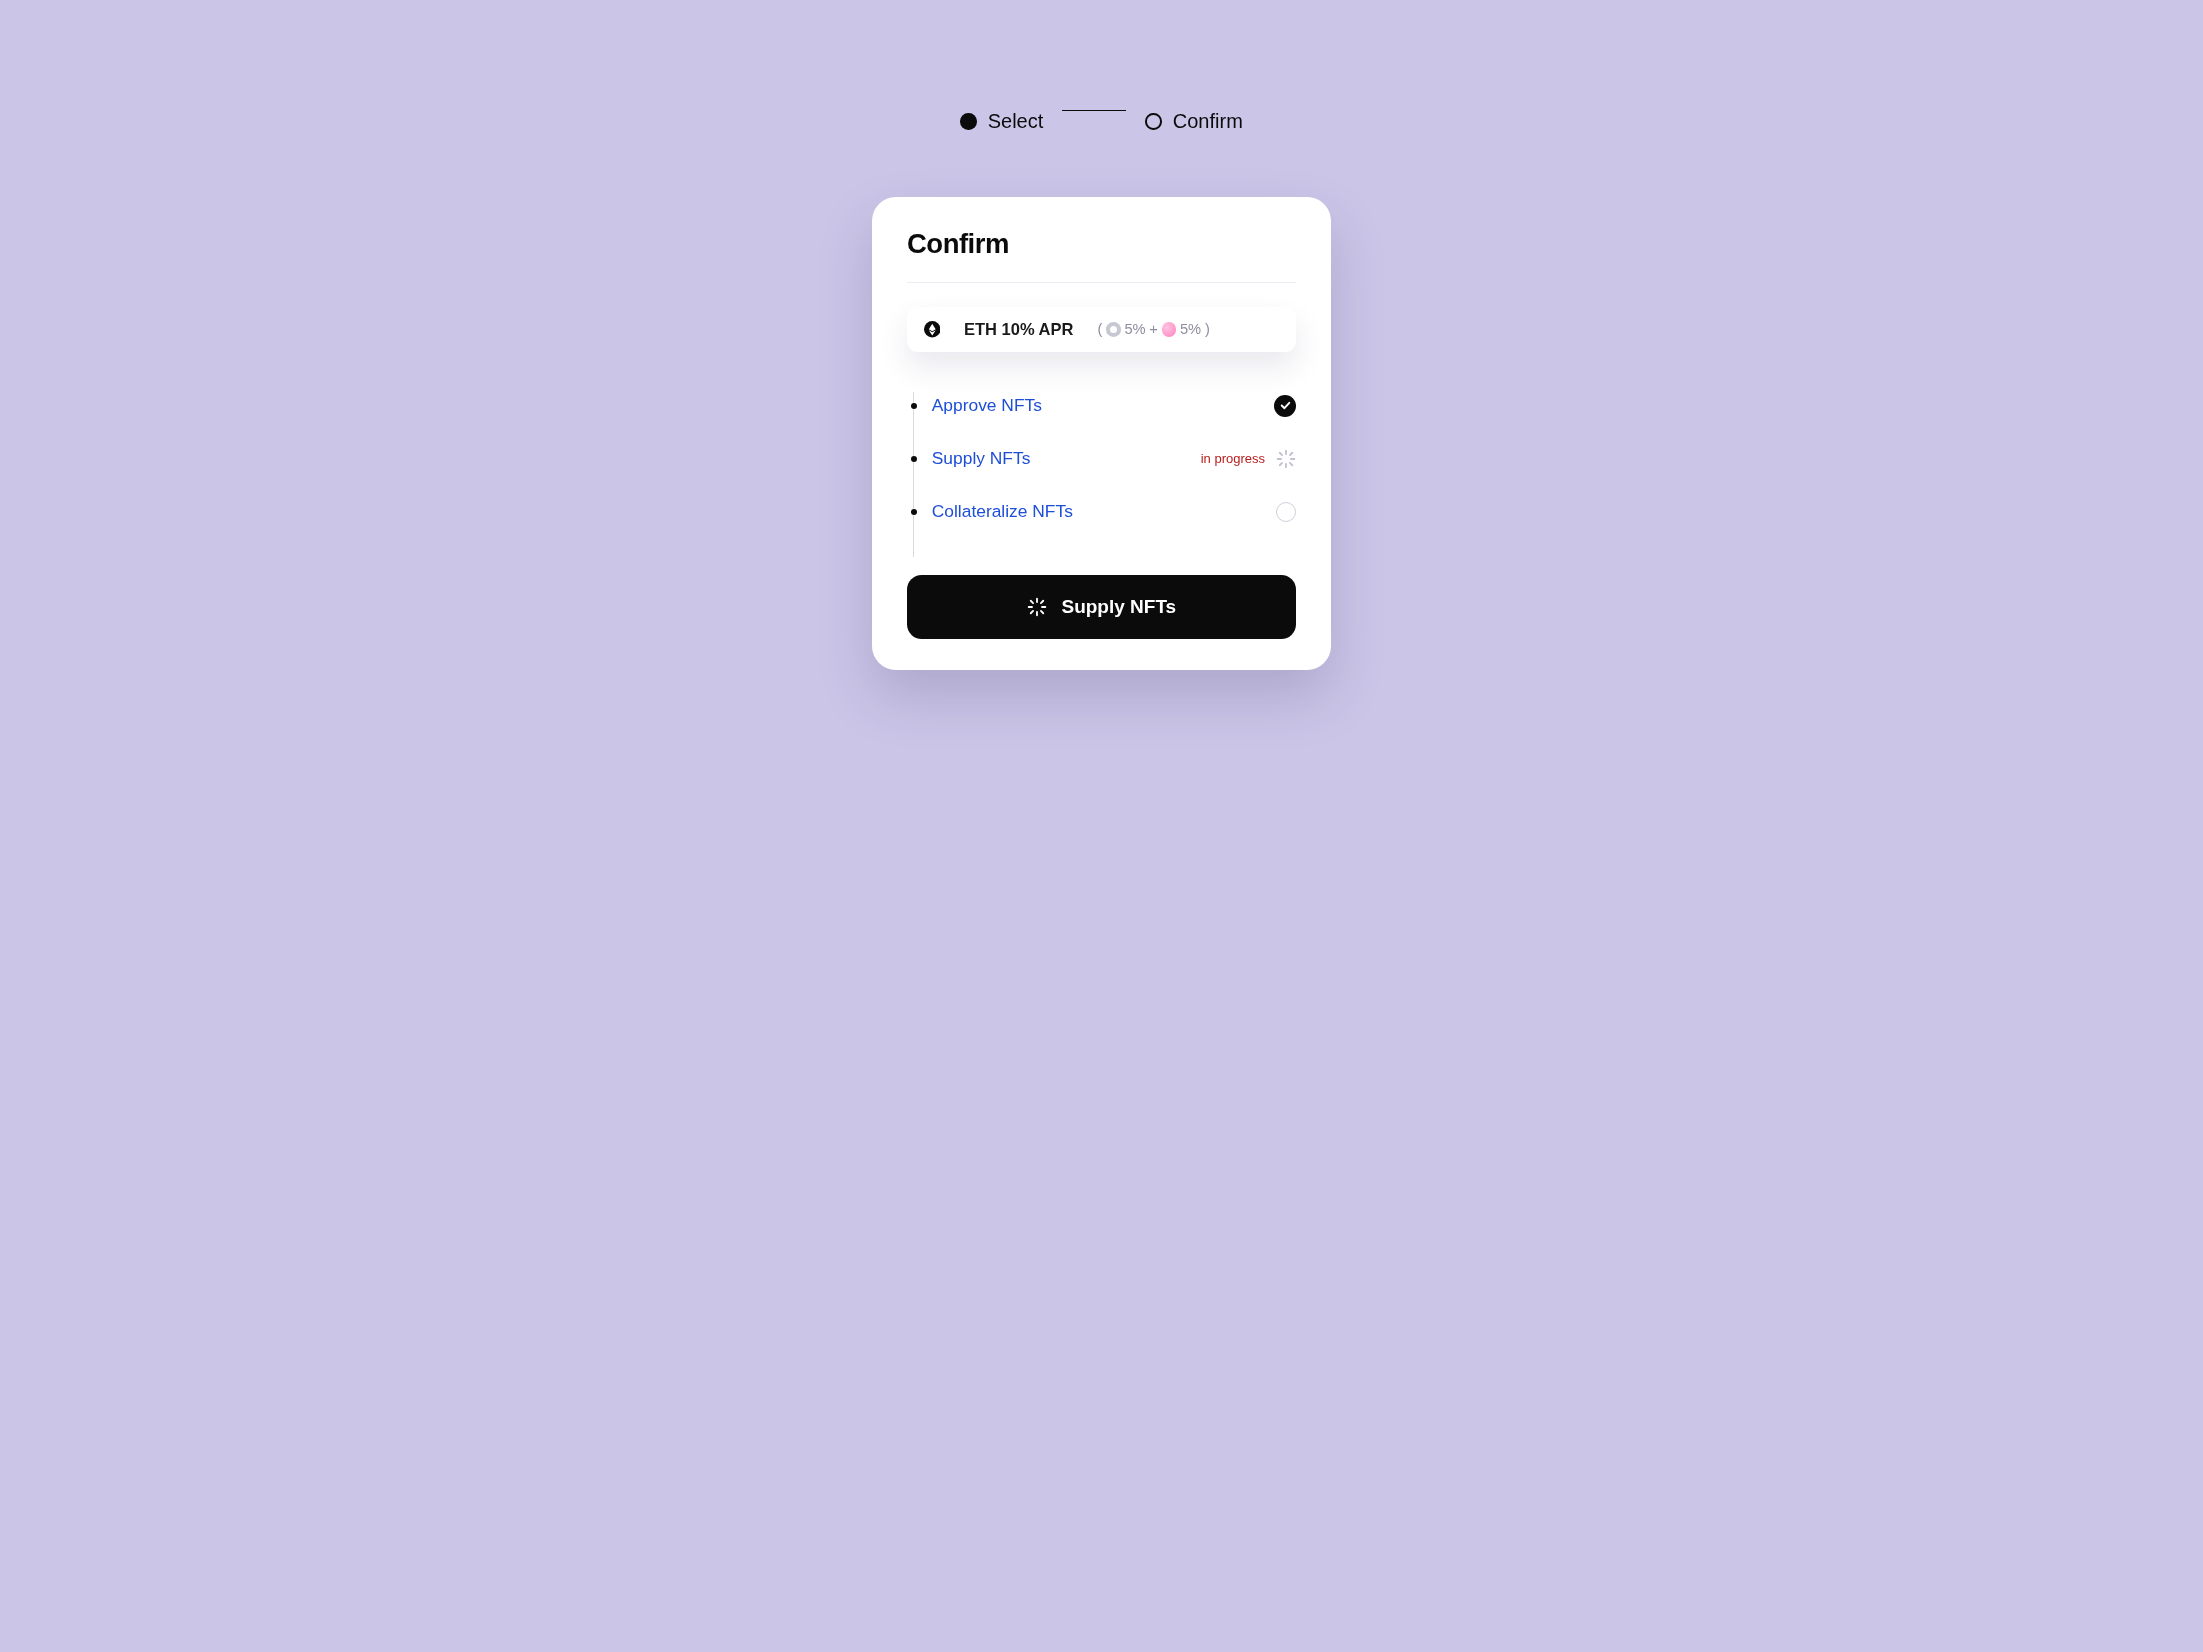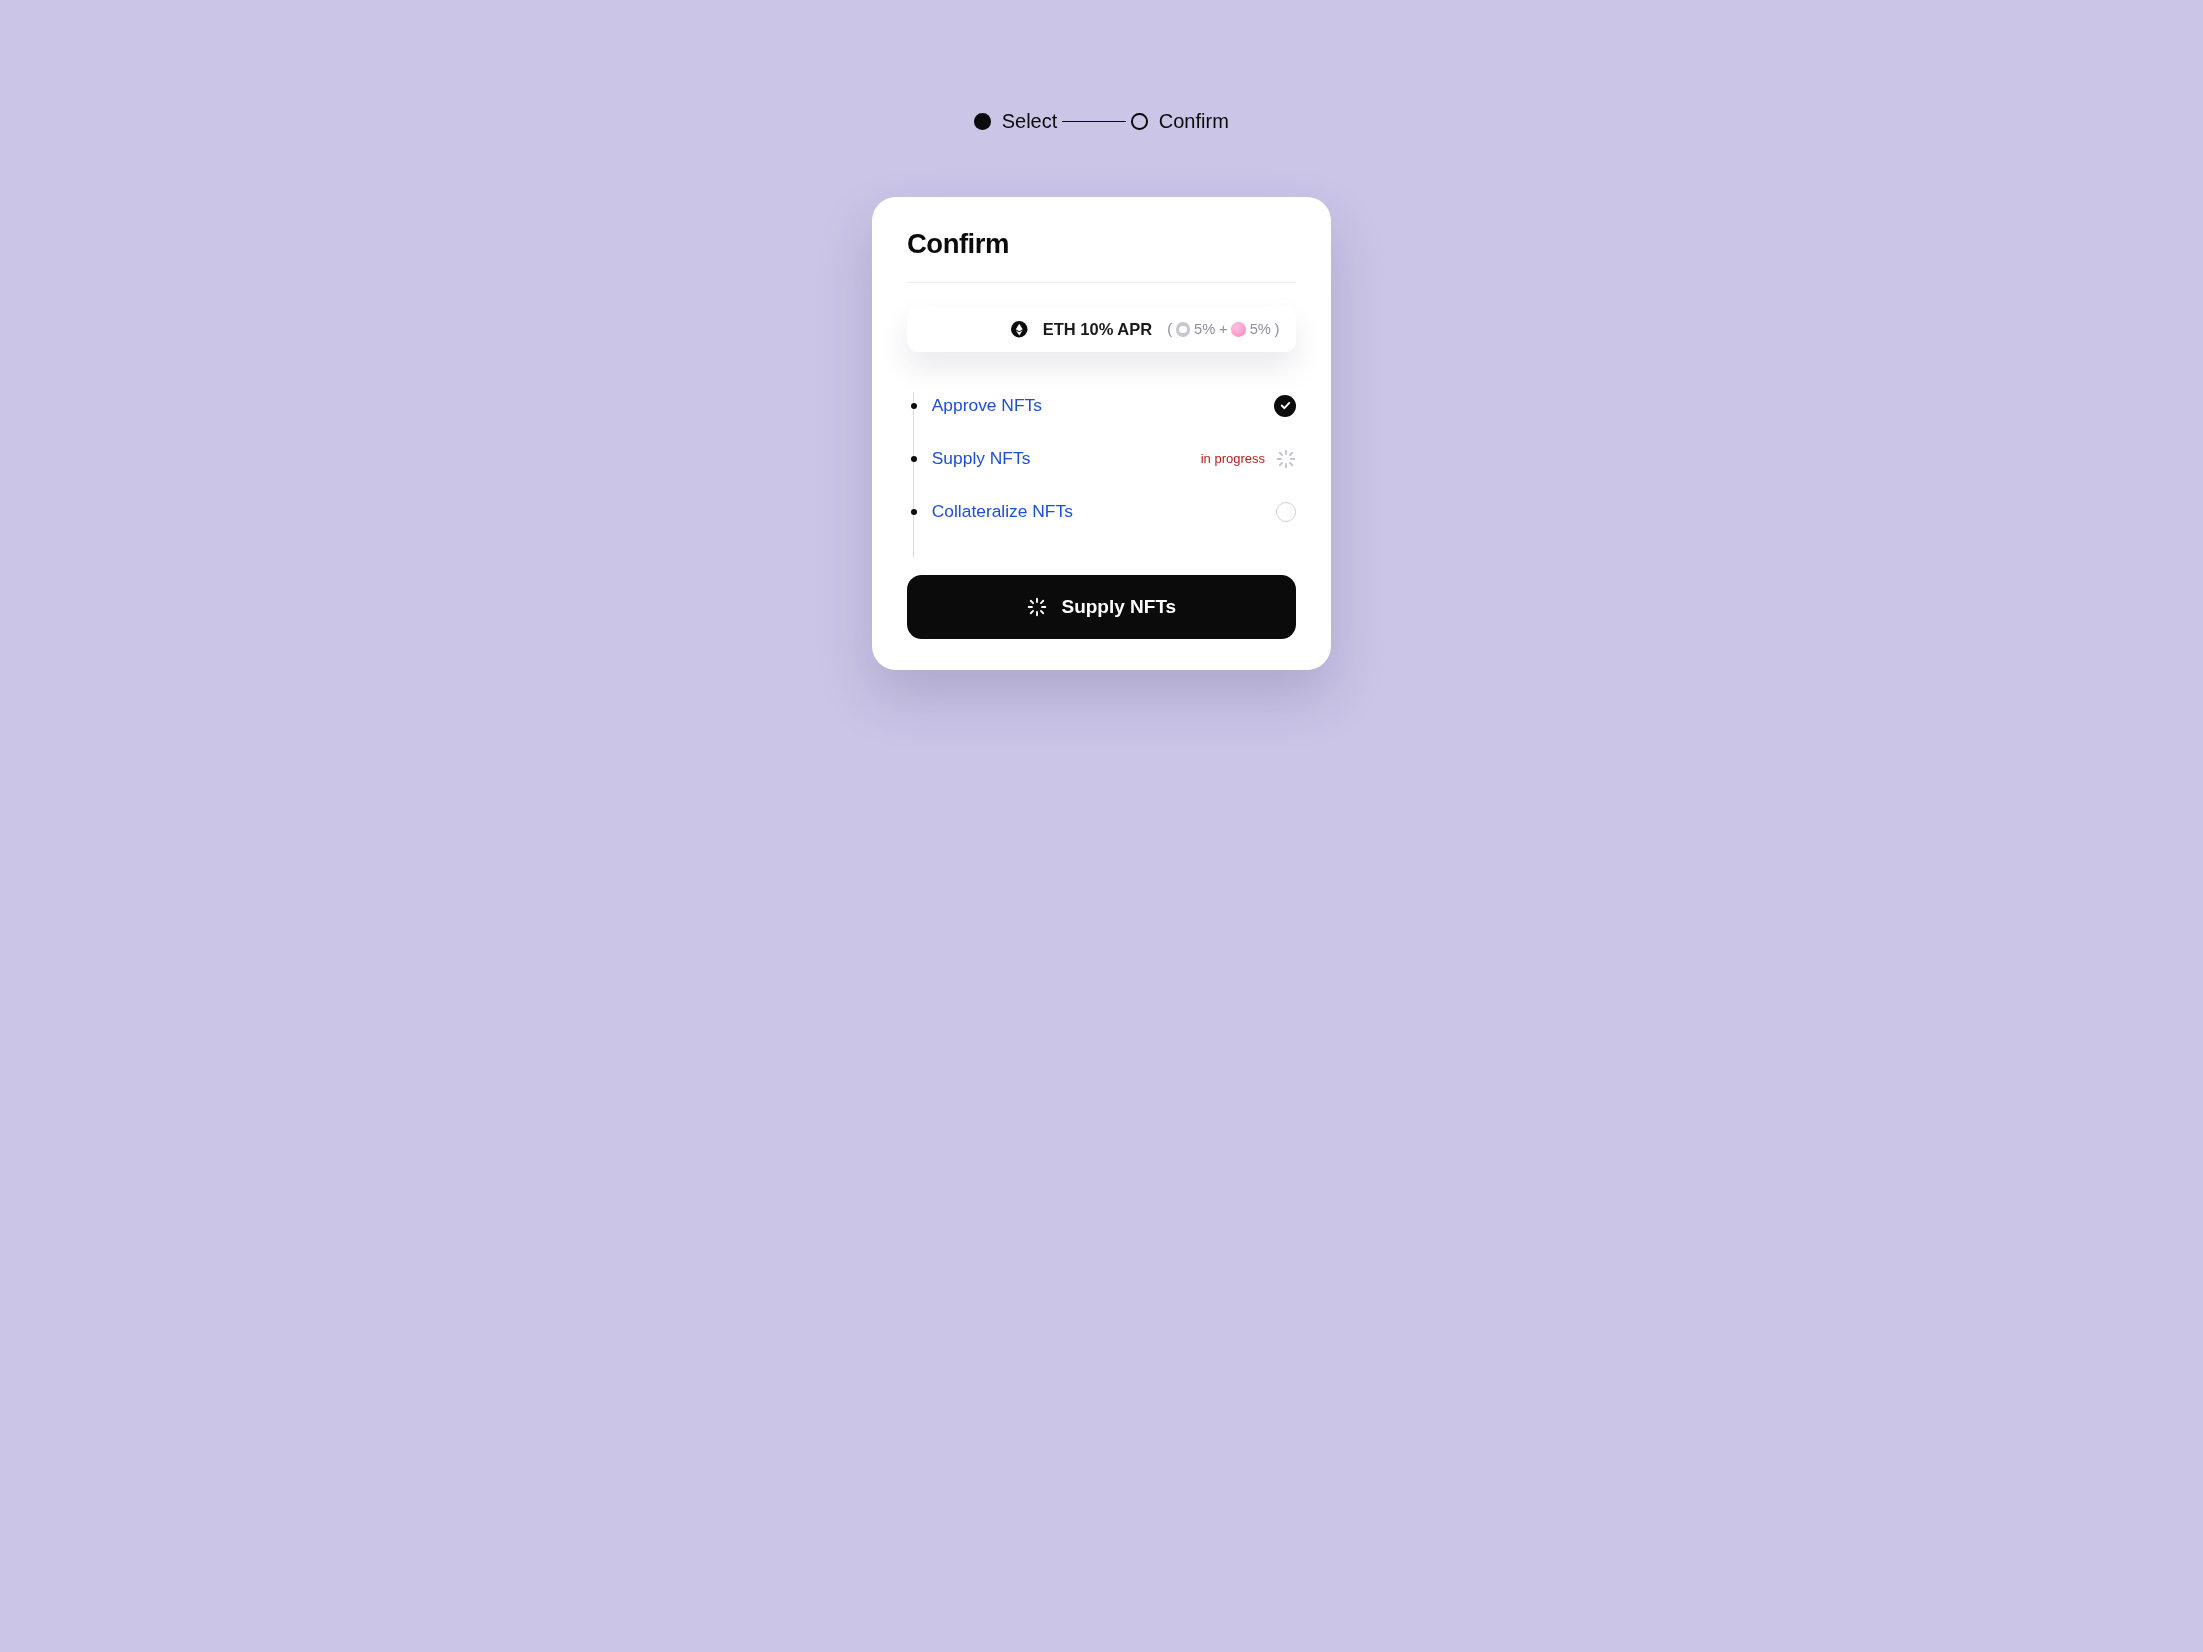--- a/index.html
+++ b/index.html
@@ -10,22 +10,22 @@
     display: flex;
     flex-direction: column;
     align-items: center;
     padding-top: 110px;
     -webkit-font-smoothing: antialiased;
   }
 
   
   .stepper {
     display: flex;
-    align-items: center;
-    gap: 5px;
+    align-items: flex-start;
+    gap: 19px;
     margin-bottom: 64px;
   }
   .step { display: flex; align-items: center; gap: 11px; }
   .dot {
     width: 16.5px; height: 16.5px; border-radius: 50%;
     display: inline-block;
   }
   .dot.filled { background: #0b0b0b; }
   .dot.hollow { background: transparent; border: 2.8px solid #0b0b0b; }
   .step-label { font-size: 20px; color: #0b0b0b; font-weight: 500; }
@@ -45,24 +45,23 @@
     margin-bottom: 22px;
   }
   .divider { height: 0.9px; background: #ececf2; margin-bottom: 24px; }
 
   
   .apr-pill {
     background: #fff;
     border-radius: 11px;
     padding: 13px 16.5px;
     box-shadow: 0 14.7px 31px rgba(40,30,80,.10);
-    display: flex; align-items: center; gap: 15px;
+    display: flex; align-items: center; gap: 24px;
     font-size: 16.5px; color: #1a1a1a;
     margin-bottom: 27.5px;
-    justify-content: flex-end;
   }
   .eth-icon { width: 16.5px; height: 16.5px; flex-shrink: 0; }
   .apr-main { font-weight: 700; }
   .apr-sub { color: #8e8ea0; font-size: 14.7px; display: flex; align-items: center; gap: 3.7px; }
   .mini-icon {
     width: 14.7px; height: 14.7px; border-radius: 50%; display: inline-block;
   }
   .mini-grey { background: #c7c7d1; position: relative; }
   .mini-grey::after {
     content: ""; position: absolute; inset: 3.7px;

